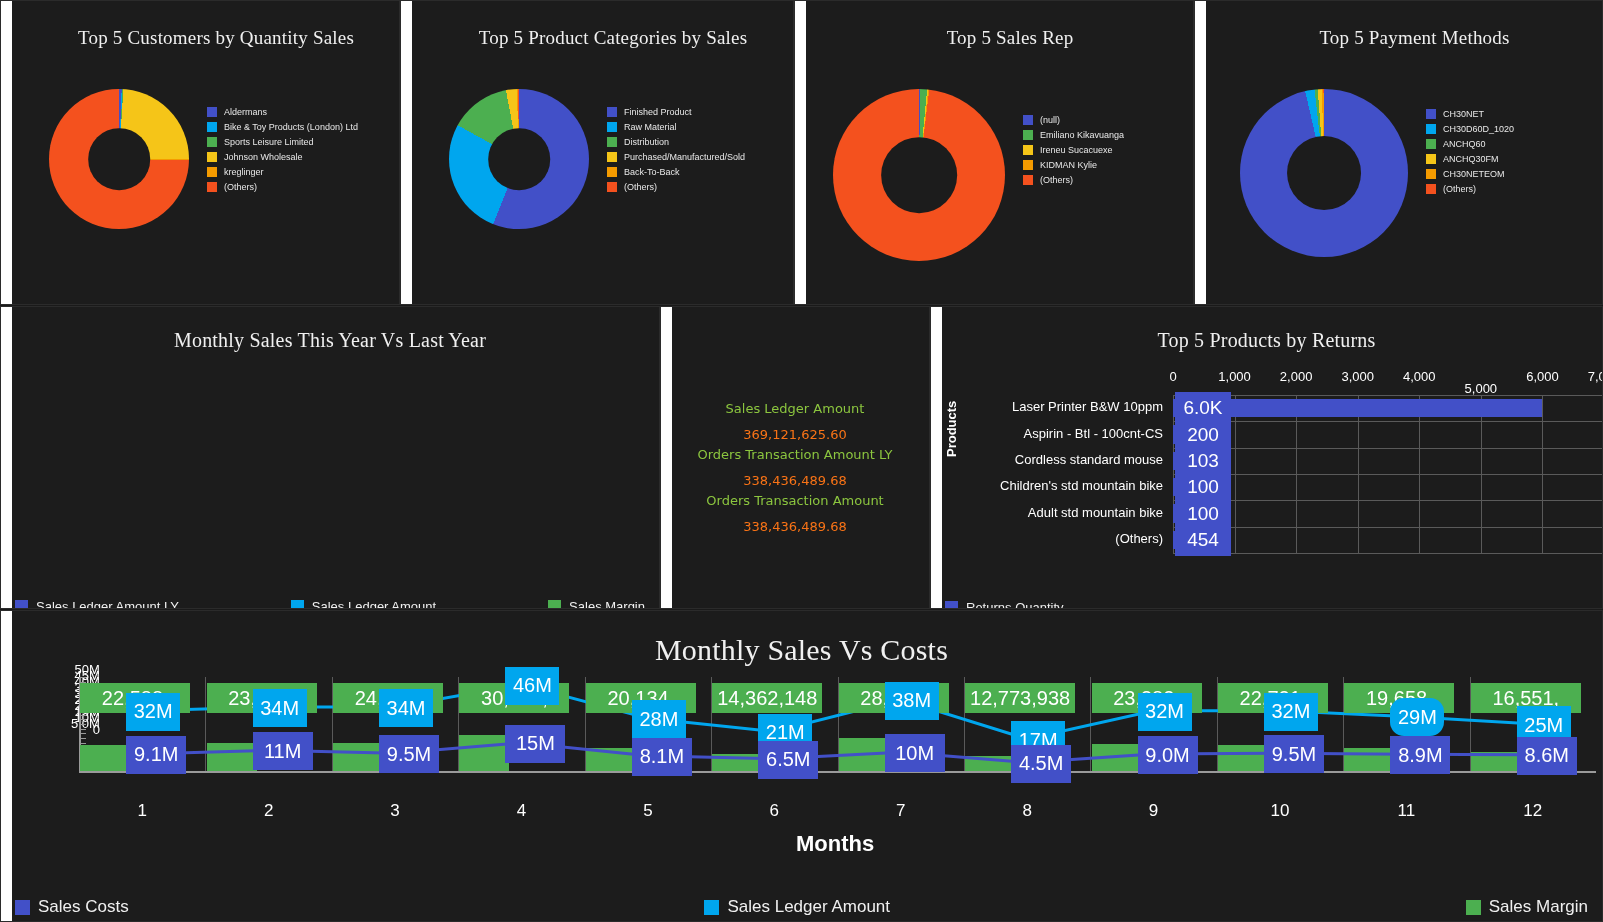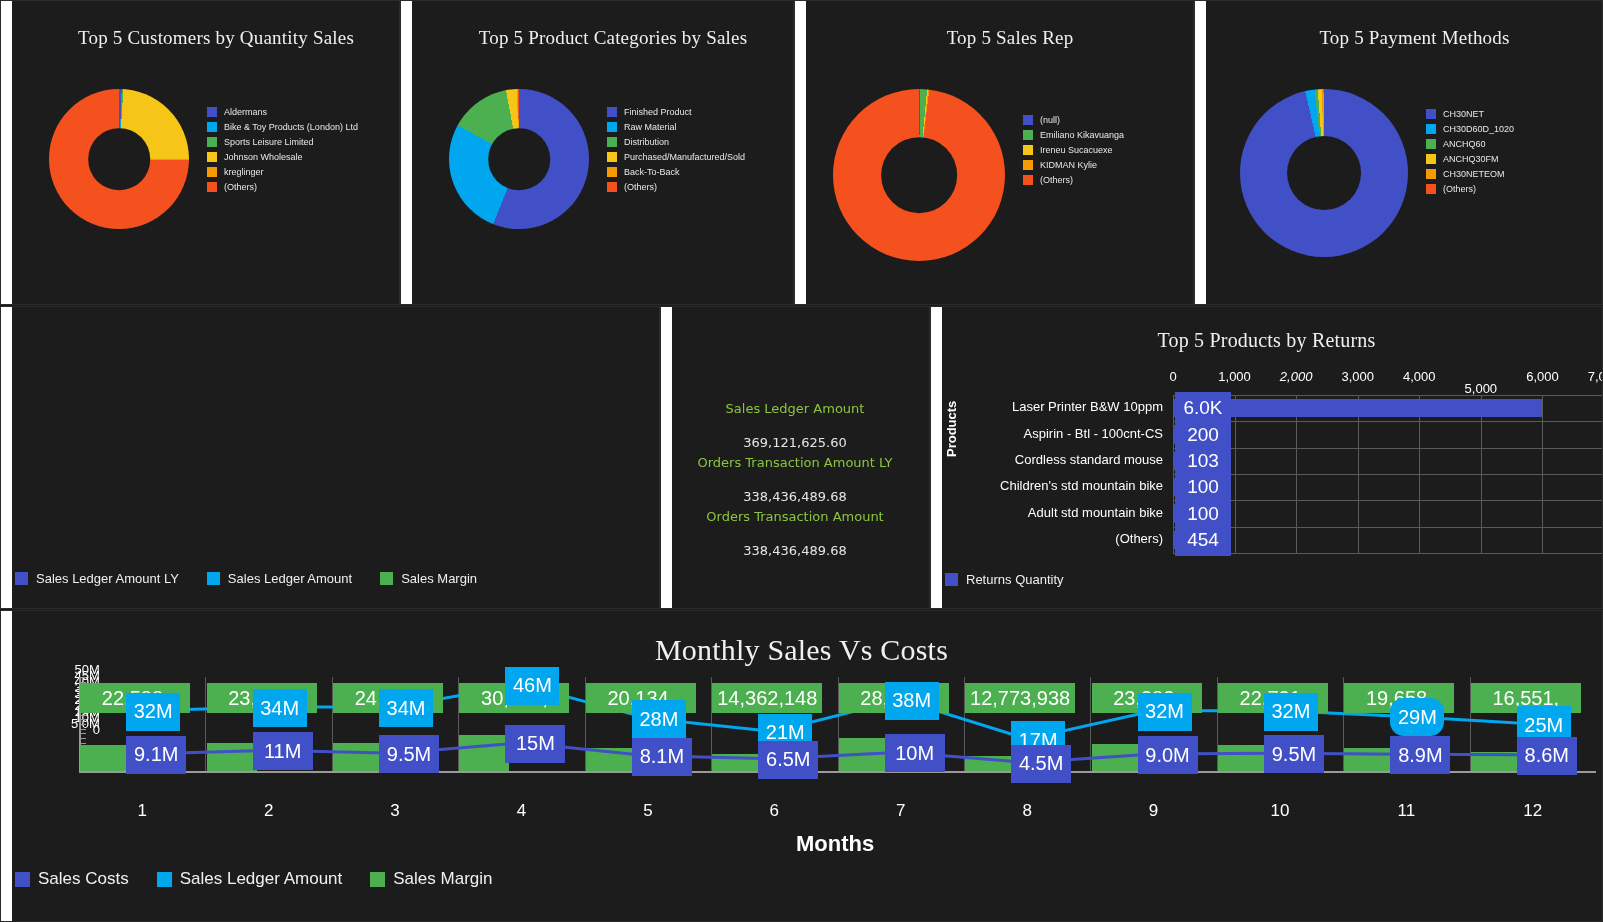--- a/index.html
+++ b/index.html
@@ -39,29 +39,29 @@
   .c-mar{background:#4caf50;}
 
   
   .chip{position:absolute;display:flex;align-items:center;justify-content:center;
      font-size:20px;color:#fff;box-sizing:border-box;}
   .chip-g{background:#4caf50;}
   .chip-b{background:#00a6ee;}
   .chip-d{background:#4250c8;}
 
   
-  .legend-h{position:absolute;display:flex;align-items:center;justify-content:flex-start;width:100%;}
+  .legend-h{position:absolute;display:flex;align-items:center;justify-content:space-between;width:100%;margin-top:28px;}
   .legend-h .item{display:flex;align-items:center;margin:0 14px;}
   .legend-h .sw{width:13px;height:13px;margin-right:8px;}
   .legend-h .lb{font-size:13px;color:#f0f0f0;white-space:nowrap;}
 
   
   .kpi{position:absolute;width:100%;text-align:center;}
   .kpi .k{font-size:13px;color:#8cc63f;margin-top:2px;font-family:"DejaVu Sans",sans-serif;}
-  .kpi .v{font-size:13px;color:#e5e5e5;margin-top:19px;margin-bottom:5px;font-family:"DejaVu Sans",sans-serif;}
+  .kpi .v{font-size:13px;color:#f97316;margin-top:11px;margin-bottom:5px;font-family:"DejaVu Sans",sans-serif;}
 
   
   .ret-cat{position:absolute;right:0;font-size:13px;color:#fff;text-align:right;white-space:nowrap;}
   .ret-bar{position:absolute;background:#4250c8;}
   .ret-chip{position:absolute;background:#4250c8;color:#fff;font-size:19px;
      display:flex;align-items:center;justify-content:center;}
   .gridh{position:absolute;height:1px;background:#5a5a5a;}
 </style>
 </head>
 <body>
@@ -195,20 +195,21 @@
           <div class="row">
             <span class="sw" style="background: rgb(244, 81, 30);"></span>
             <span class="lb">(Others)</span>
           </div>
         </div>
     </div>
   </div>
 
   <div class="panel" style="left:0;top:306px;width:660px;height:303px;">
     <div class="scroll-strip"></div>
+    <div class="panel-title" style="margin-top:22px;font-size:20px;">Monthly Sales This Year Vs Last Year</div>
     <div id="mschart" style="position:absolute;left:0;top:0;width:100%;height:100%;">
         <svg width="660" height="303" style="position: absolute; left: 0px; top: 0px; pointer-events: none;">
           <polyline points="103.75,433.84 151.25,431.92 198.75,431.92 246.25,418.48 293.75,439.6 341.25,451.12 388.75,424.24 436.25,453.04 483.75,433.84 531.25,433.84 578.75,439.6 626.25,439.6" fill="none" stroke="#4caf50" stroke-width="3"></polyline>
         </svg>
       </div>
     <div class="legend-h" id="ms-legend" style="top:264px;">
         <div class="item">
           <div class="sw" style="background: rgb(66, 80, 200);"></div>
           <div class="lb">Sales Ledger Amount LY</div>
         </div>
@@ -234,21 +235,21 @@
         <div class="v">338,436,489.68</div>
       </div>
   </div>
 
   <div class="panel" style="left:930px;top:306px;width:673px;height:303px;">
     <div class="scroll-strip"></div>
     <div class="panel-title" style="margin-top:22px;font-size:20px;">Top 5 Products by Returns</div>
     <div id="retchart" style="position:absolute;left:0;top:0;width:100%;height:100%;">
         <div class="xlab" style="left: 242px; top: 62px;">0</div>
         <div class="xlab" style="left: 303.571px; top: 62px;">1,000</div>
-        <div class="xlab" style="left: 365.143px; top: 62px; font-style: italic;">2,000</div>
+        <div class="xlab" style="left: 365.143px; top: 62px;">2,000</div>
         <div class="xlab" style="left: 426.714px; top: 62px;">3,000</div>
         <div class="xlab" style="left: 488.286px; top: 62px;">4,000</div>
         <div class="xlab" style="left: 549.857px; top: 74px;">5,000</div>
         <div class="xlab" style="left: 611.429px; top: 62px;">6,000</div>
         <div class="xlab" style="left: 673px; top: 62px;">7,000</div>
         <div class="axis-title" style="left: 13px; top: 150px; transform: rotate(-90deg); transform-origin: left top;">Products</div>
         <div class="gridv" style="left: 242px; top: 88px; height: 158px;"></div>
         <div class="gridv" style="left: 303.571px; top: 88px; height: 158px;"></div>
         <div class="gridv" style="left: 365.143px; top: 88px; height: 158px;"></div>
         <div class="gridv" style="left: 426.714px; top: 88px; height: 158px;"></div>

